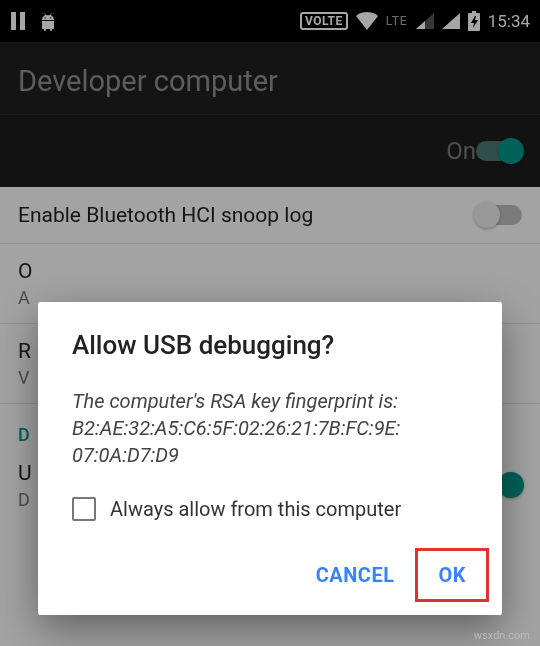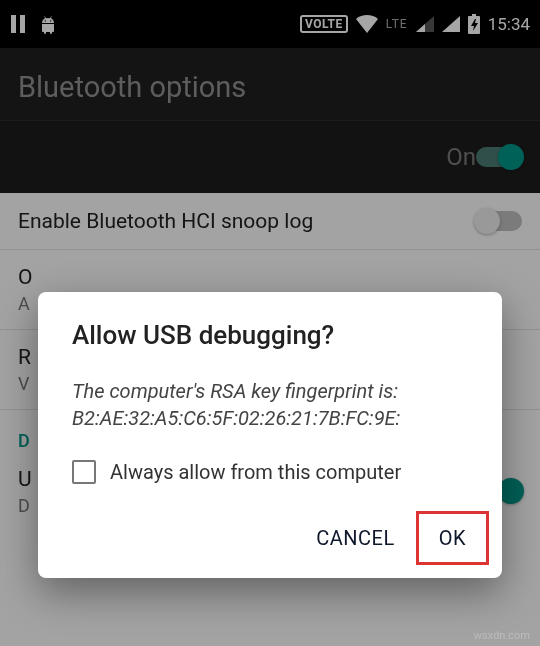--- a/index.html
+++ b/index.html
@@ -1,19 +1,19 @@
 <!DOCTYPE html>
 <html><head>
 <meta charset="utf-8">
 <style>
   * { box-sizing: border-box; margin: 0; padding: 0; font-family: Roboto, "Helvetica Neue", Arial, sans-serif; }
   body { width: 540px; height: 646px; background: #fafafa; position: relative; overflow: hidden; }
 
   
-  .statusbar { height: 48px; background: #000; color: #fff; display: flex; align-items: center; padding: 0 10px; font-size: 17px; }
+  .statusbar { height: 42px; background: #000; color: #fff; display: flex; align-items: center; padding: 0 10px; font-size: 17px; }
   .statusbar .left { display: flex; gap: 12px; align-items: center; }
   .statusbar .right { margin-left: auto; display: flex; gap: 8px; align-items: center; }
   .volte-badge { border: 2px solid #fff; border-radius: 3px; padding: 0 3px; font-size: 12px; font-weight: bold; letter-spacing: 0.5px; }
   .lte-label { font-size: 12px; color: #aaa; letter-spacing: 1px; }
 
   
   .header { background: #1f1f1f; padding: 22px 18px 16px; }
   .header-title { color: #8f8f8f; font-size: 29px; font-weight: 400; }
 
   
@@ -33,28 +33,28 @@
   .toggle .knob { width: 26px; height: 26px; border-radius: 50%; position: absolute; top: -3px; box-shadow: 0 1px 3px rgba(0,0,0,0.3); }
   .toggle.on { background: #4a7a74; }
   .toggle.on .knob { right: -2px; background: #009688; }
   .toggle.off { background: #bdbdbd; }
   .toggle.off .knob { left: -2px; background: #ececec; }
 
   
   .scrim { position: absolute; inset: 0; background: rgba(0,0,0,0.35); }
 
   
-  .dialog { position: absolute; left: 38px; top: 292px; width: 464px; background: #fff; border-radius: 8px; box-shadow: 0 14px 40px rgba(0,0,0,0.4); }
+  .dialog { position: absolute; left: 38px; top: 302px; width: 464px; background: #fff; border-radius: 2px; box-shadow: 0 14px 40px rgba(0,0,0,0.4); }
   .dialog-content { padding: 28px 34px 8px; }
   .dialog-title { font-size: 26px; font-weight: 500; color: #222; margin-bottom: 28px; }
   .dialog-body { font-size: 20px; color: #444; line-height: 1.35; margin-bottom: 28px; font-style: italic; }
   .dialog-check-row { display: flex; align-items: center; gap: 14px; margin-bottom: 12px; }
   .checkbox { width: 24px; height: 24px; border: 2.5px solid #777; border-radius: 2px; }
   .dialog-actions { display: flex; justify-content: flex-end; gap: 0; padding: 8px 14px 14px; }
-  .dialog-btn { color: #0f172a; font-size: 20px; font-weight: 400; padding: 14px 22px; background: none; border: none; cursor: pointer; letter-spacing: 0.5px; }
+  .dialog-btn { color: #3b82f6; font-size: 20px; font-weight: 700; padding: 14px 22px; background: none; border: none; cursor: pointer; letter-spacing: 0.5px; }
   .dialog-btn.highlighted { outline: 3px solid #d33; outline-offset: -2px; }
 
   .watermark { position: absolute; bottom: 4px; right: 10px; font-size: 11px; color: #bbb; }
 
   
   svg { display: block; }
 </style>
 </head>
 <body>
 
@@ -96,21 +96,21 @@
           <rect x="4" y="0" width="4" height="2"></rect>
           <rect x="0" y="2" width="12" height="18" rx="1"></rect>
           <path d="M7 5L3 12h3l-1 5 5-8H7l1-4z" fill="#000"></path>
         </svg>
     </span>
     <span style="font-weight:400;">15:34</span>
   </div>
 </div>
 
 <div class="header">
-  <div class="header-title">Bluetooth options</div>
+  <div class="header-title">Developer computer</div>
 </div>
 
 <div class="master-row">
   <div class="master-label">On</div>
   <div class="toggle on">
       <div class="knob"></div>
     </div>
 </div>
 
 <div class="settings-list">
@@ -151,20 +151,21 @@
 </div>
 
 <div class="scrim"></div>
 
 <div class="dialog">
   <div class="dialog-content">
     <div class="dialog-title">Allow USB debugging?</div>
     <div class="dialog-body">
       <span>The computer's RSA key fingerprint is:</span><br>
       <span>B2:AE:32:A5:C6:5F:02:26:21:7B:FC:9E:</span><br>
+      <span>07:0A:D7:D9</span>
     </div>
     <div class="dialog-check-row">
       <div class="checkbox"></div>
       <span style="font-size:20px;color:#333;">Always allow from this computer</span>
     </div>
   </div>
   <div class="dialog-actions">
     <button class="dialog-btn">CANCEL</button>
     <button class="dialog-btn highlighted">OK</button>
   </div>

